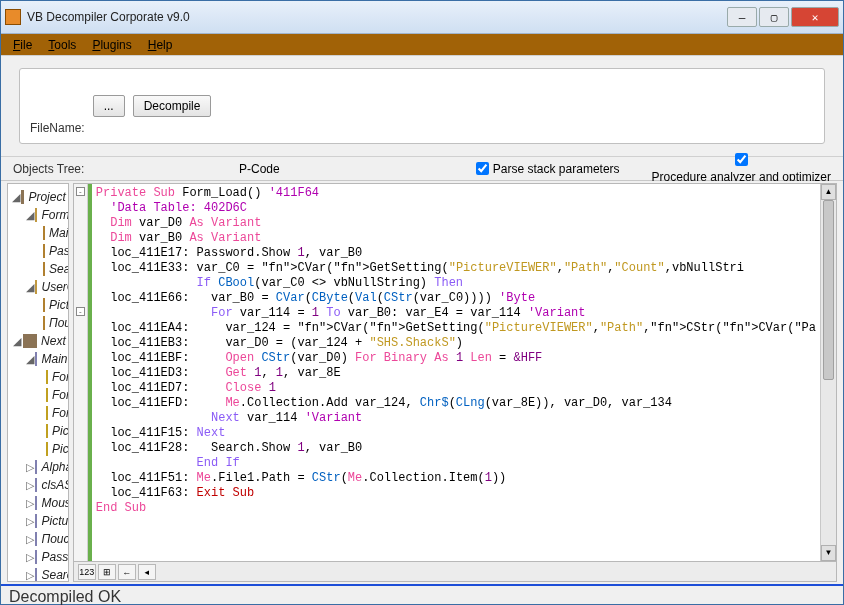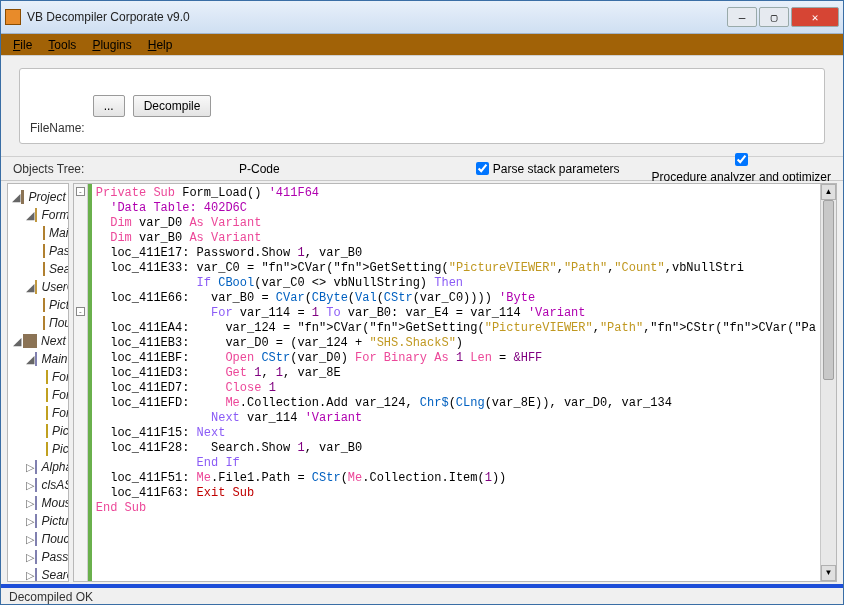--- a/index.html
+++ b/index.html
@@ -62,21 +62,21 @@
 .dir { color: #8b5cf6; text-align: center; }
 .bad { color: #c00000; margin-top: 44px; }
 
 .scrollbar-v { width: 16px; background: #e8e8e8; border-left: 1px solid #c8c8c8; position: relative; }
 .scroll-thumb { position: absolute; left: 2px; right: 2px; top: 16px; height: 180px; background: #c8c8c8; border: 1px solid #a0a0a0; border-radius: 2px; }
 .scroll-btn { position: absolute; left: 0; right: 0; height: 16px; background: #e0e0e0; border: 1px solid #b0b0b0; font-size: 8px; text-align: center; line-height: 14px; }
 
 .code-statusbar { height: 20px; background: #ececec; border: 1px solid #b8b8b8; border-top: none; display: flex; align-items: center; padding: 0 4px; gap: 2px; }
 .sb-btn { width: 18px; height: 16px; border: 1px solid #b8b8b8; background: #f4f4f4; font-size: 9px; text-align: center; line-height: 14px; cursor: default; }
 
-.status { height: 20px; background: #f0f0f0; border-top: 4px solid #1d4ed8; padding: 2px 8px; font-size: 12px; color: #333; }
+.status { height: 20px; background: #f0f0f0; border-top: 2px solid #1d4ed8; padding: 2px 8px; font-size: 16px; color: #333; }
 </style>
 </head>
 <body>
 
 <div class="window">
 
   <div class="titlebar">
     <div class="titlebar-icon"></div>
     <div class="titlebar-text">VB Decompiler Corporate v9.0</div>
     <div class="win-btns">
@@ -265,20 +265,26 @@
   loc_411F51: <span class="kw">Me</span>.File1.Path = <span class="fn">CStr</span>(<span class="kw">Me</span>.Collection.Item(<span class="num">1</span>))
   loc_411F63: <span class="bad">Exit Sub</span>
 <span class="kw">End Sub</span>
 </div>
         <div class="scrollbar-v">
           <div class="scroll-btn" style="top:0">▲</div>
           <div class="scroll-thumb"></div>
           <div class="scroll-btn" style="bottom:0">▼</div>
         </div>
       </div>
+      <div class="code-statusbar">
+        <div class="sb-btn">123</div>
+        <div class="sb-btn">⊞</div>
+        <div class="sb-btn">←</div>
+        <div class="sb-btn">◂</div>
+      </div>
     </div>
 
   </div>
 
   <div class="status">
     <span>Decompiled OK</span>
   </div>
 
 </div>
 

